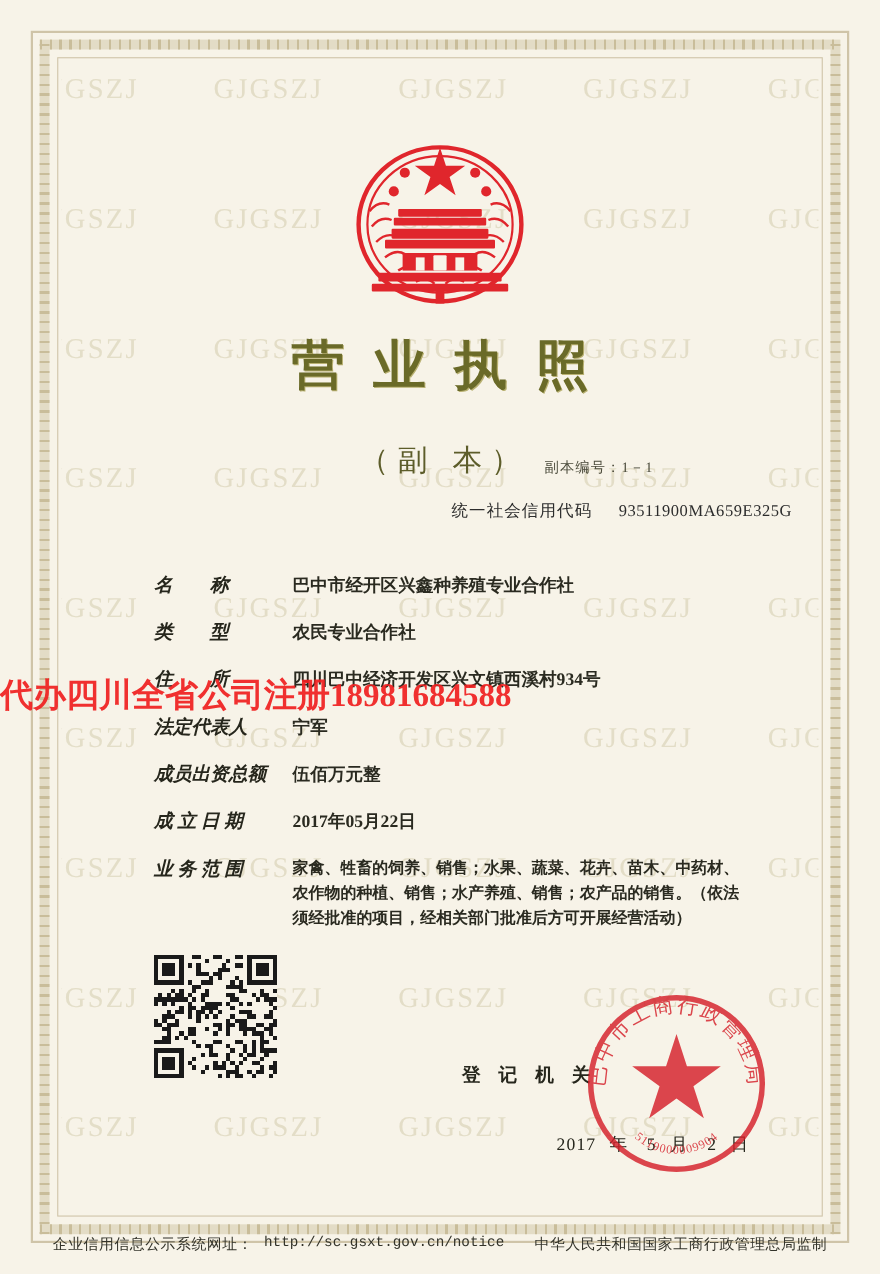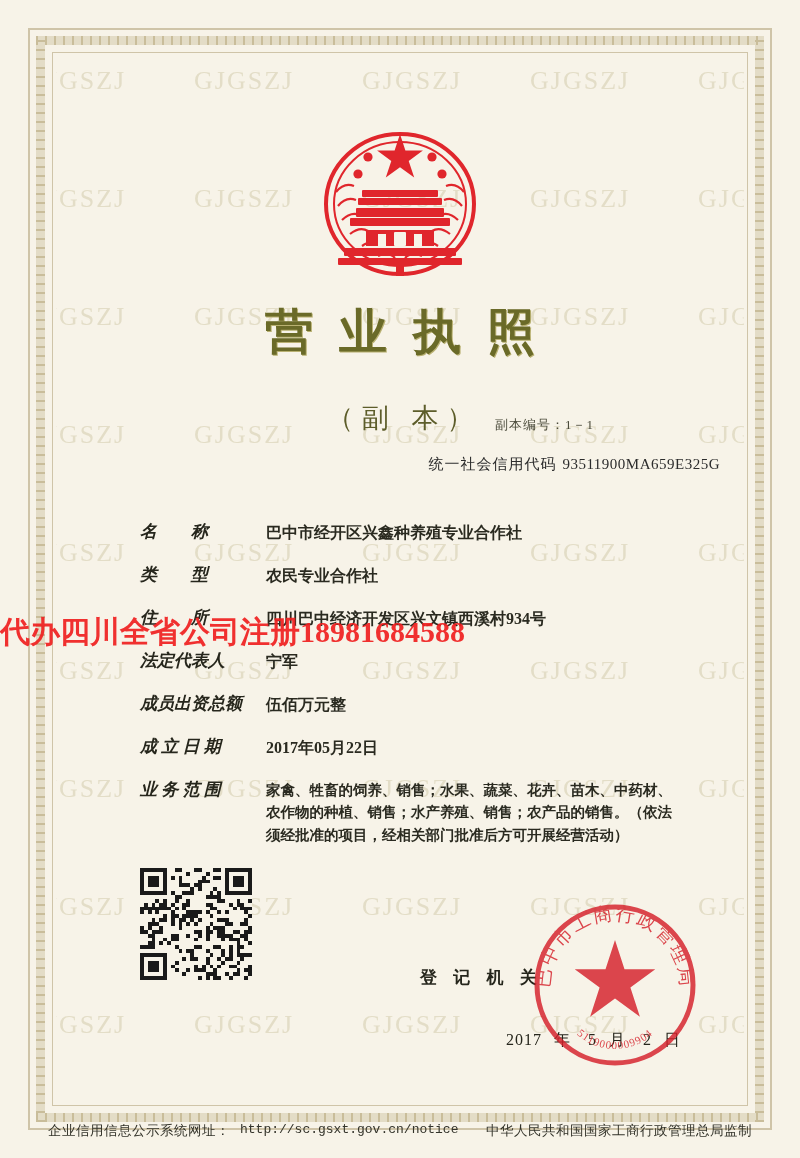--- a/index.html
+++ b/index.html
@@ -133,21 +133,21 @@
   .credit-code {
     position: absolute;
     top: 455px;
     right: 80px;
     font-size: 15px;
     color: #2c2c2c;
     font-family: "Liberation Serif", serif;
     letter-spacing: 1px;
   }
   .credit-code .code {
-    margin-left: 6px;
+    margin-left: 24px;
     letter-spacing: .5px;
   }
 
   
   .fields {
     position: absolute;
     top: 520px;
     left: 140px;
     width: 540px;
   }

